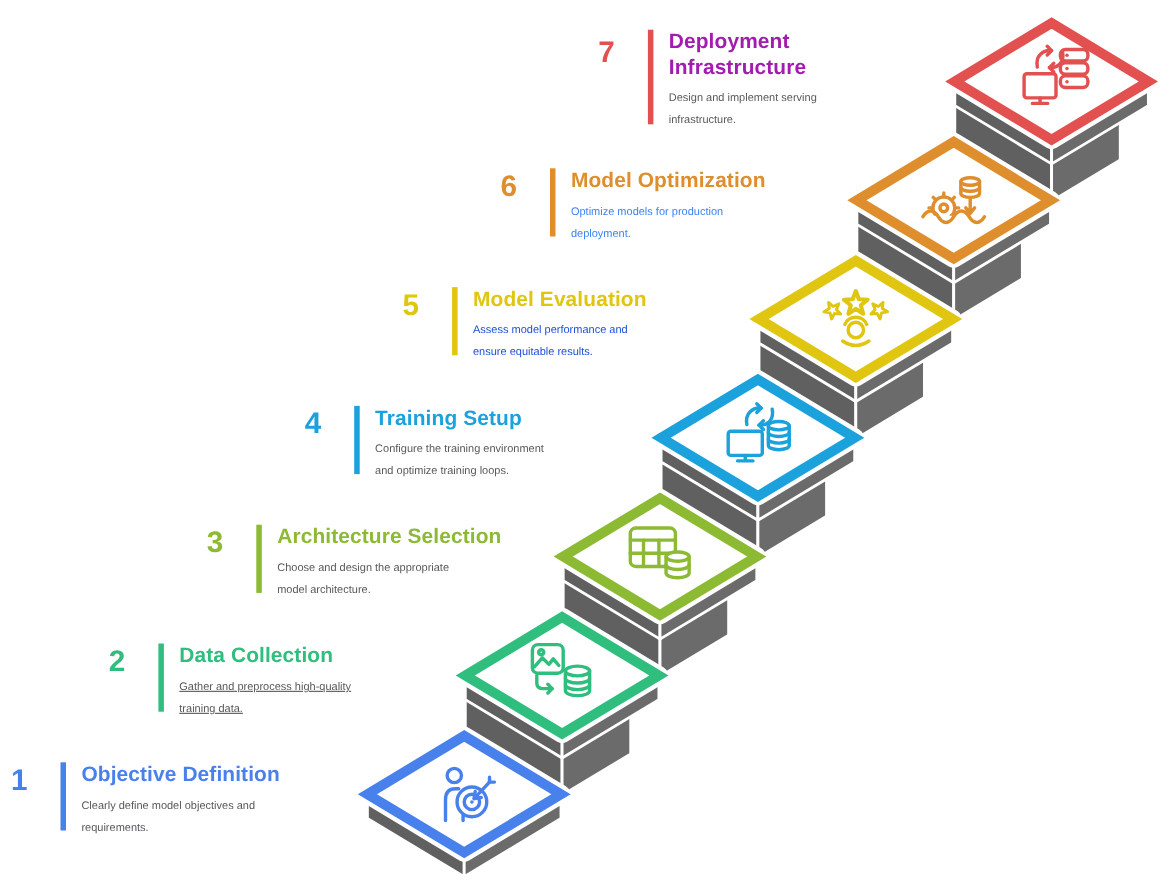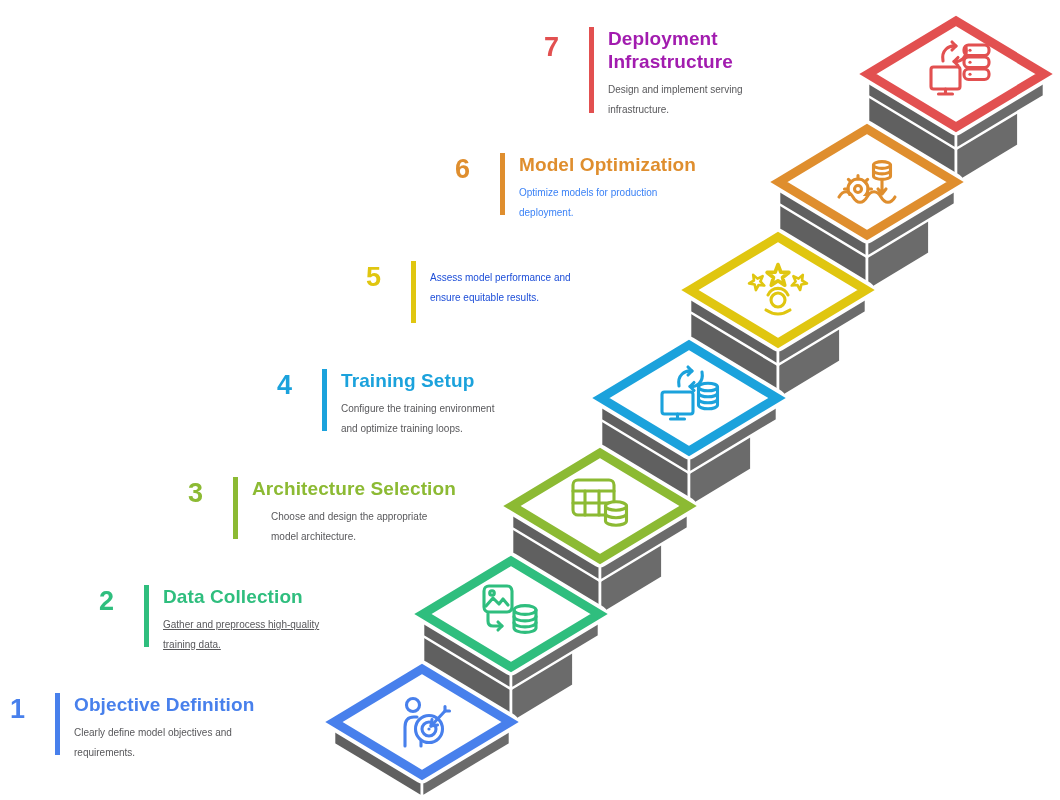--- a/index.html
+++ b/index.html
@@ -202,37 +202,38 @@
           <div class="step-title" style="color: rgb(47, 190, 126);">Data Collection</div>
           <div class="step-desc" style="color: rgb(88, 88, 91); text-decoration: underline;">Gather and preprocess high-quality
 training data.</div>
         </div>
       </div>
       <div class="step-label">
         <div class="step-number" style="left: 163px; top: 480px; color: rgb(140, 186, 51);">3</div>
         <div class="accent-bar" style="left: 233px; top: 477px; height: 62px; background: rgb(140, 186, 51);"></div>
         <div class="step-text" style="left: 252px; top: 477px;">
           <div class="step-title" style="color: rgb(140, 186, 51);">Architecture Selection</div>
-          <div class="step-desc" style="color: rgb(88, 88, 91); margin-left: 19px;">Choose and design the appropriate
+          <div class="step-desc" style="color: rgb(88, 88, 91);">Choose and design the appropriate
 model architecture.</div>
         </div>
       </div>
       <div class="step-label">
         <div class="step-number" style="left: 252px; top: 372px; color: rgb(27, 162, 220);">4</div>
         <div class="accent-bar" style="left: 322px; top: 369px; height: 62px; background: rgb(27, 162, 220);"></div>
         <div class="step-text" style="left: 341px; top: 369px;">
           <div class="step-title" style="color: rgb(27, 162, 220);">Training Setup</div>
           <div class="step-desc" style="color: rgb(88, 88, 91);">Configure the training environment
 and optimize training loops.</div>
         </div>
       </div>
       <div class="step-label">
         <div class="step-number" style="left: 341px; top: 264px; color: rgb(224, 198, 16);">5</div>
         <div class="accent-bar" style="left: 411px; top: 261px; height: 62px; background: rgb(224, 198, 16);"></div>
         <div class="step-text" style="left: 430px; top: 261px;">
+          <div class="step-title" style="color: rgb(224, 198, 16);">Model Evaluation</div>
           <div class="step-desc" style="color: #1d4ed8;">Assess model performance and
 ensure equitable results.</div>
         </div>
       </div>
       <div class="step-label">
         <div class="step-number" style="left: 430px; top: 156px; color: rgb(223, 142, 46);">6</div>
         <div class="accent-bar" style="left: 500px; top: 153px; height: 62px; background: rgb(223, 142, 46);"></div>
         <div class="step-text" style="left: 519px; top: 153px;">
           <div class="step-title" style="color: rgb(223, 142, 46);">Model Optimization</div>
           <div class="step-desc" style="color: #3b82f6;">Optimize models for production

